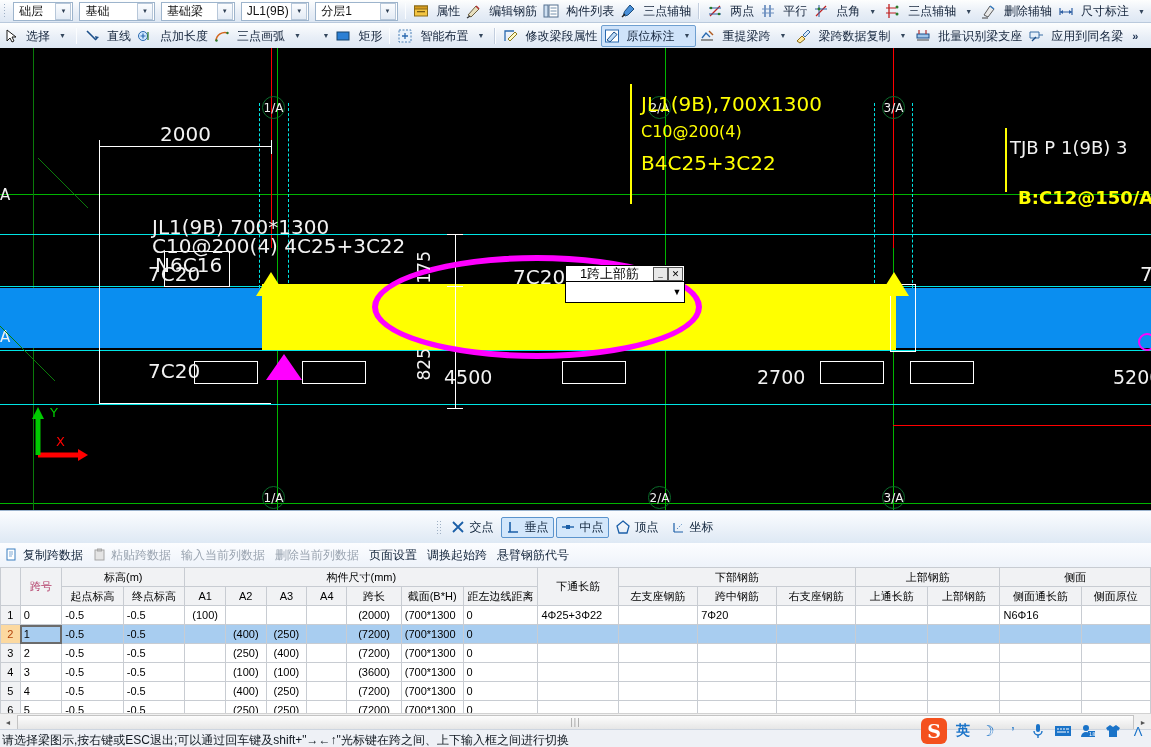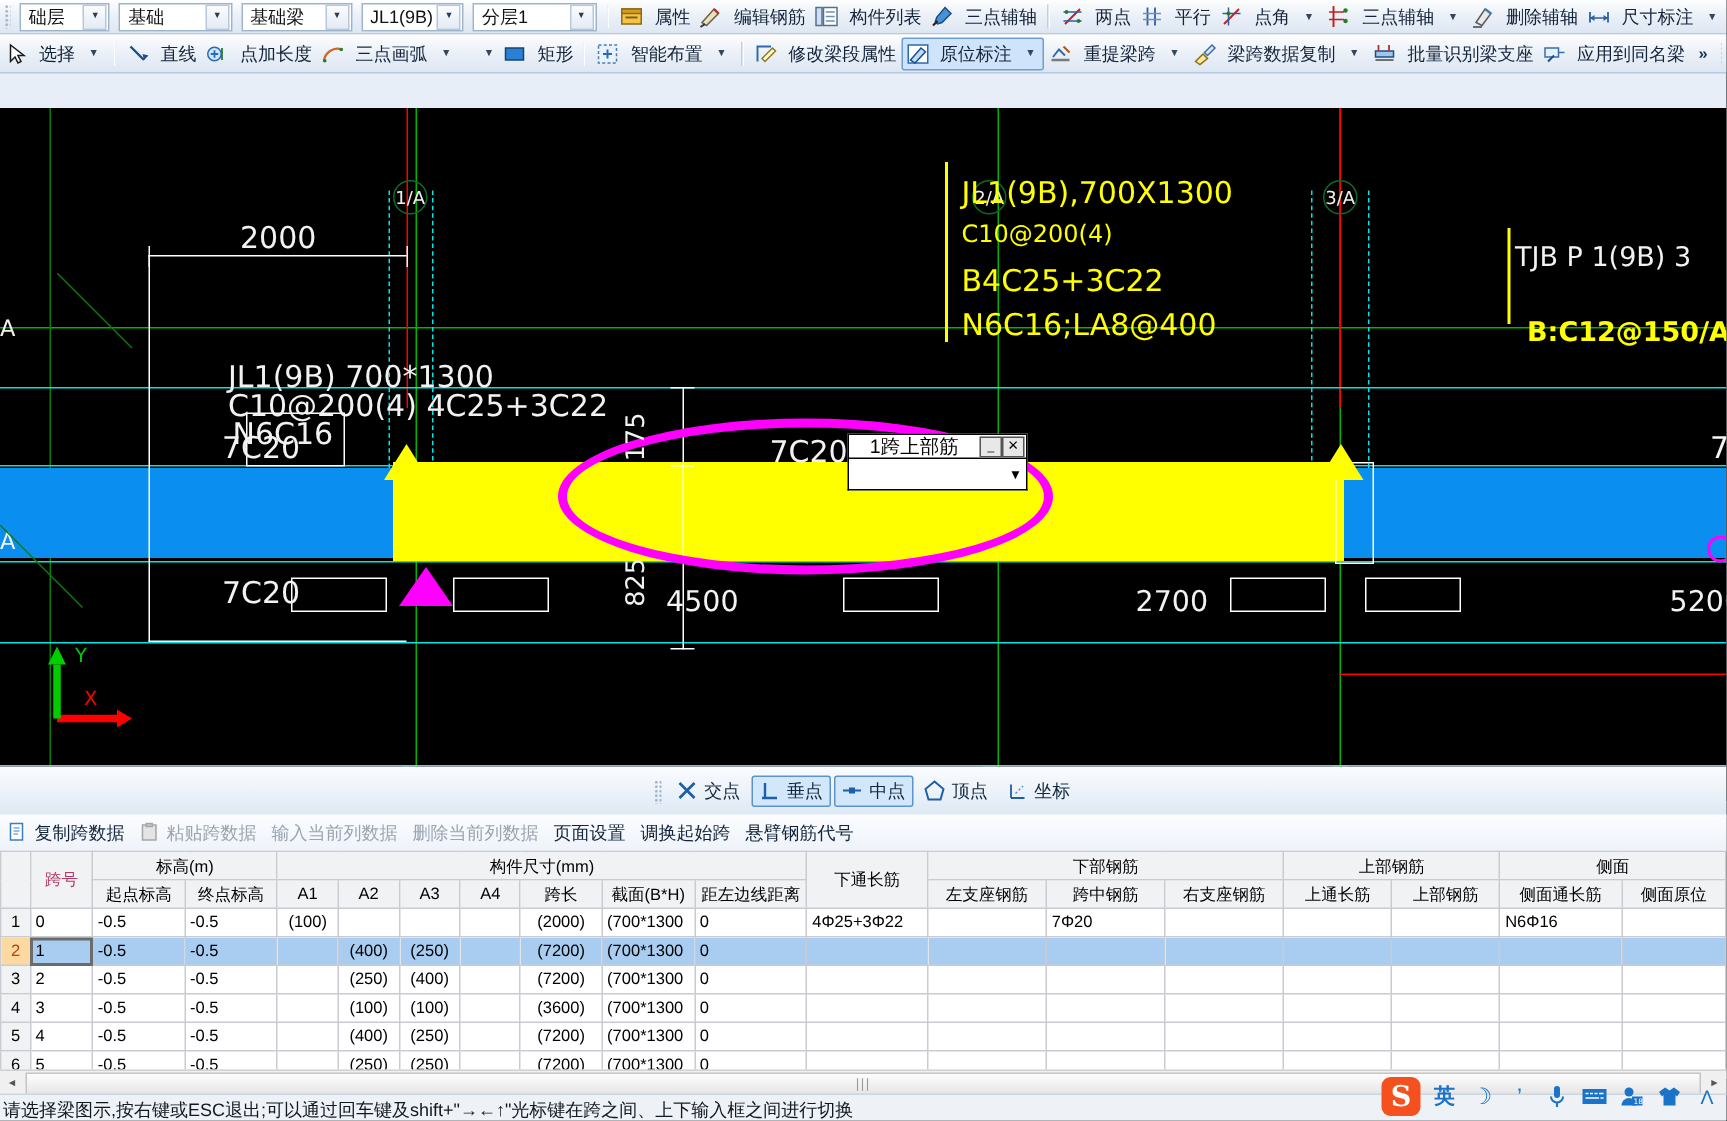--- a/index.html
+++ b/index.html
@@ -37,21 +37,21 @@
     display:flex;align-items:center;justify-content:center;font-size:6px;color:#2c3d52;
   }
   .pressed{background:#cfe3fa !important;border:1px solid #6f9fd0 !important;border-radius:2px;padding:0 2px !important;}
   .chev{margin-left:auto;font-size:11px;color:#1b3050;padding:0 6px;font-weight:bold;}
 
   
   .ico{width:16px;height:16px;flex:0 0 16px;position:relative;display:inline-block;}
   .ico svg{display:block;}
 
   
-  .canvas{position:absolute;left:0;top:48px;width:1151px;height:462px;background:#000;overflow:hidden;margin-top:24px;}
+  .canvas{position:absolute;left:0;top:48px;width:1151px;height:462px;background:#000;overflow:hidden;}
   .cv-txt{position:absolute;white-space:nowrap;font-family:"DejaVu Sans",sans-serif;}
   .white{color:#f2f2f2;}
   .yellow{color:#ffff00;}
   .ln{position:absolute;}
   .hline{height:1px;}
   .vline{width:1px;}
 
   
   .bubble{position:absolute;width:21px;height:21px;border:1px solid #0b6b2a;border-radius:50%;
     color:#efefef;font-size:12px;display:flex;align-items:center;justify-content:center;
@@ -456,21 +456,20 @@
     <div class="cv-txt white" style="left:414px;top:203px;font-size:17px;writing-mode:vertical-rl;transform:rotate(180deg);">175</div>
     <div class="cv-txt white" style="left:414px;top:300px;font-size:17px;writing-mode:vertical-rl;transform:rotate(180deg);">825</div>
     <div class="cv-txt white" style="left:444px;top:318px;font-size:19px;">4500</div>
     <div class="cv-txt white" style="left:757px;top:318px;font-size:19px;">2700</div>
     <div class="cv-txt white" style="left:1113px;top:318px;font-size:19px;">5200</div>
     <div class="cv-txt white" style="left:1010px;top:89px;font-size:18px;">TJB P 1(9B)   3</div>
 
     <div class="cv-txt yellow" style="left:641px;top:44px;font-size:20px;">JL1(9B),700X1300</div>
     <div class="cv-txt yellow" style="left:641px;top:74px;font-size:16px;">C10@200(4)</div>
     <div class="cv-txt yellow" style="left:641px;top:103px;font-size:20px;">B4C25+3C22</div>
-    <div class="cv-txt yellow" style="left:641px;top:132px;font-size:20px;">N6C16;LA8@400</div>
     <div class="cv-txt yellow" style="left:1018px;top:139px;font-size:18px;font-weight:bold;">B:C12@150/A</div>
     <div style="position:absolute;left:1005px;top:80px;width:2px;height:64px;background:#ffff00;"></div>
     <div style="position:absolute;left:630px;top:36px;width:2px;height:120px;background:#ffff00;"></div>
 
     <div style="position:absolute;left:565px;top:217px;width:120px;">
       <div style="display:flex;align-items:center;height:15px;background:#fff;border:1px solid #000;">
         <span style="flex:1;text-align:center;font-size:13px;color:#000;">1跨上部筋</span>
         <span style="width:13px;height:12px;border:1px solid #555;display:flex;align-items:center;justify-content:center;font-size:8px;background:#e8e8e8;">_</span>
         <span style="width:13px;height:12px;border:1px solid #555;display:flex;align-items:center;justify-content:center;font-size:9px;background:#e8e8e8;margin-right:1px;">✕</span>
       </div>

